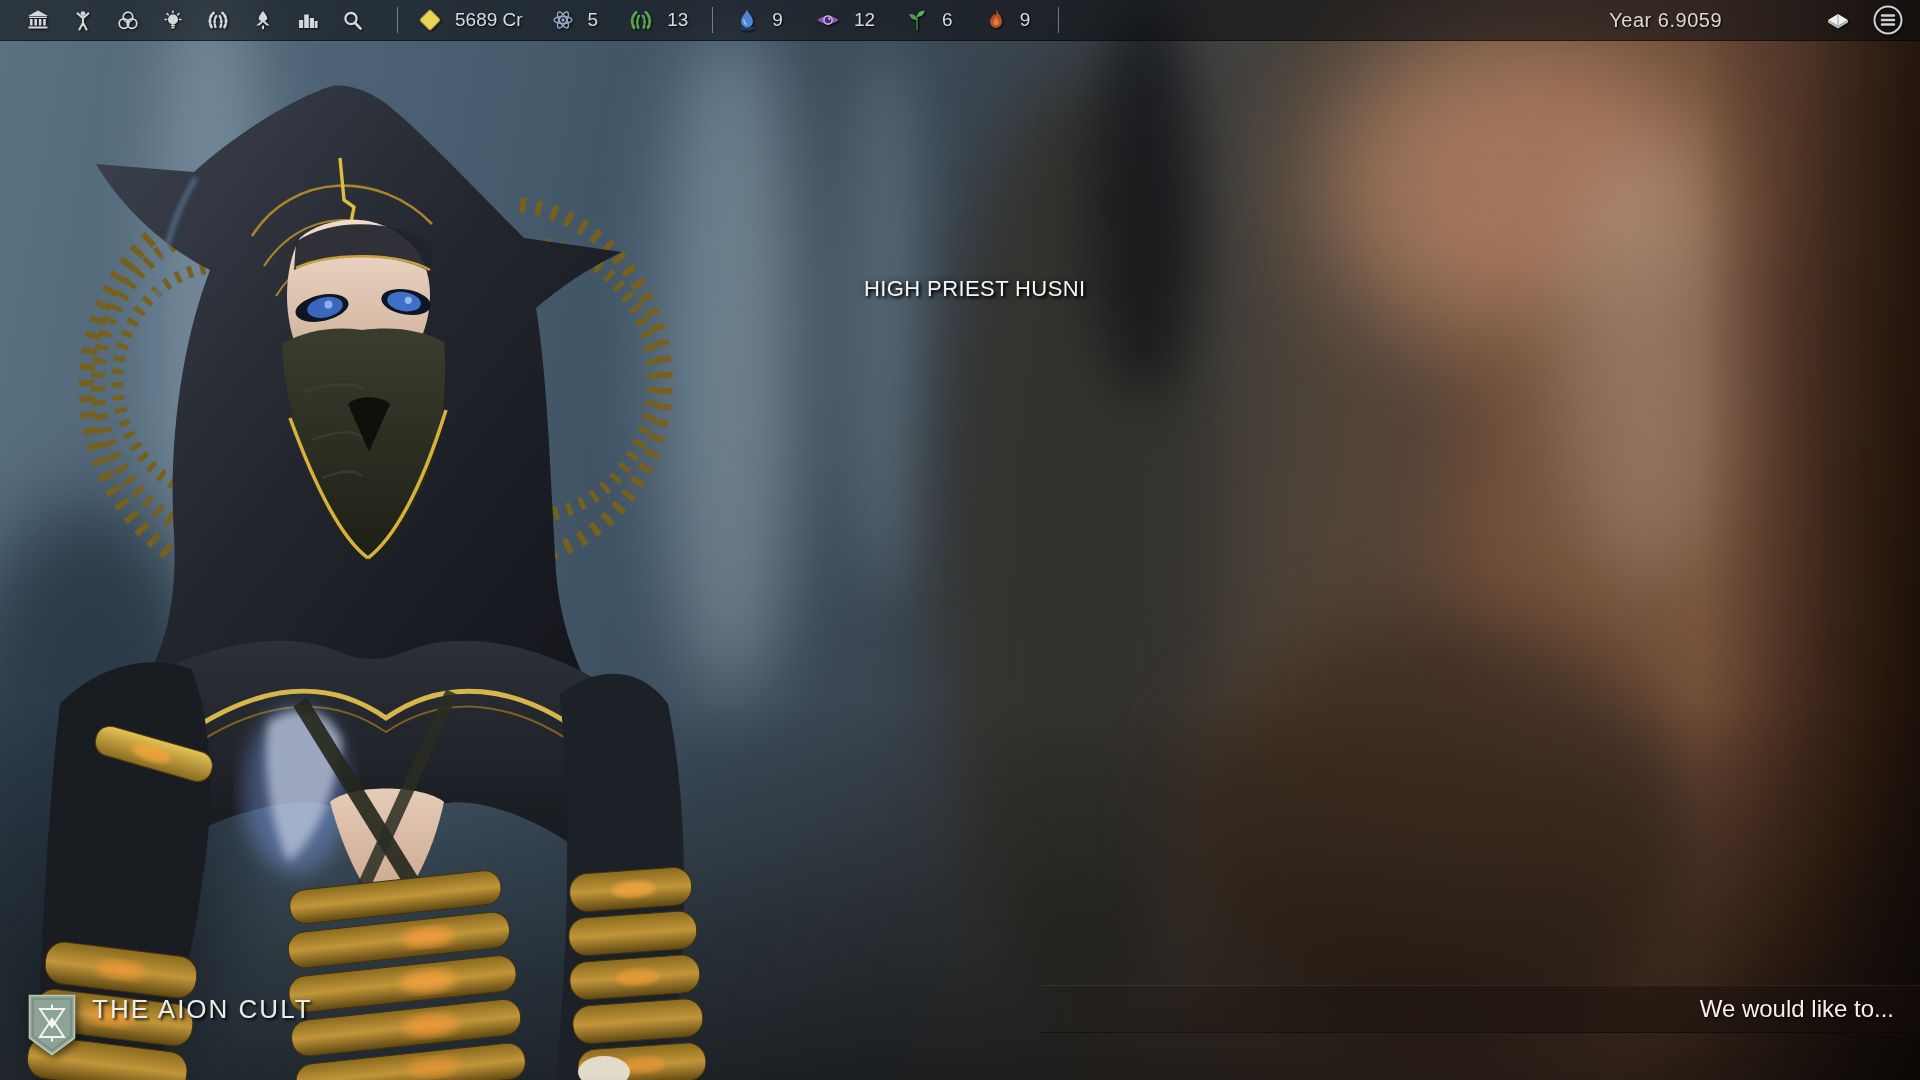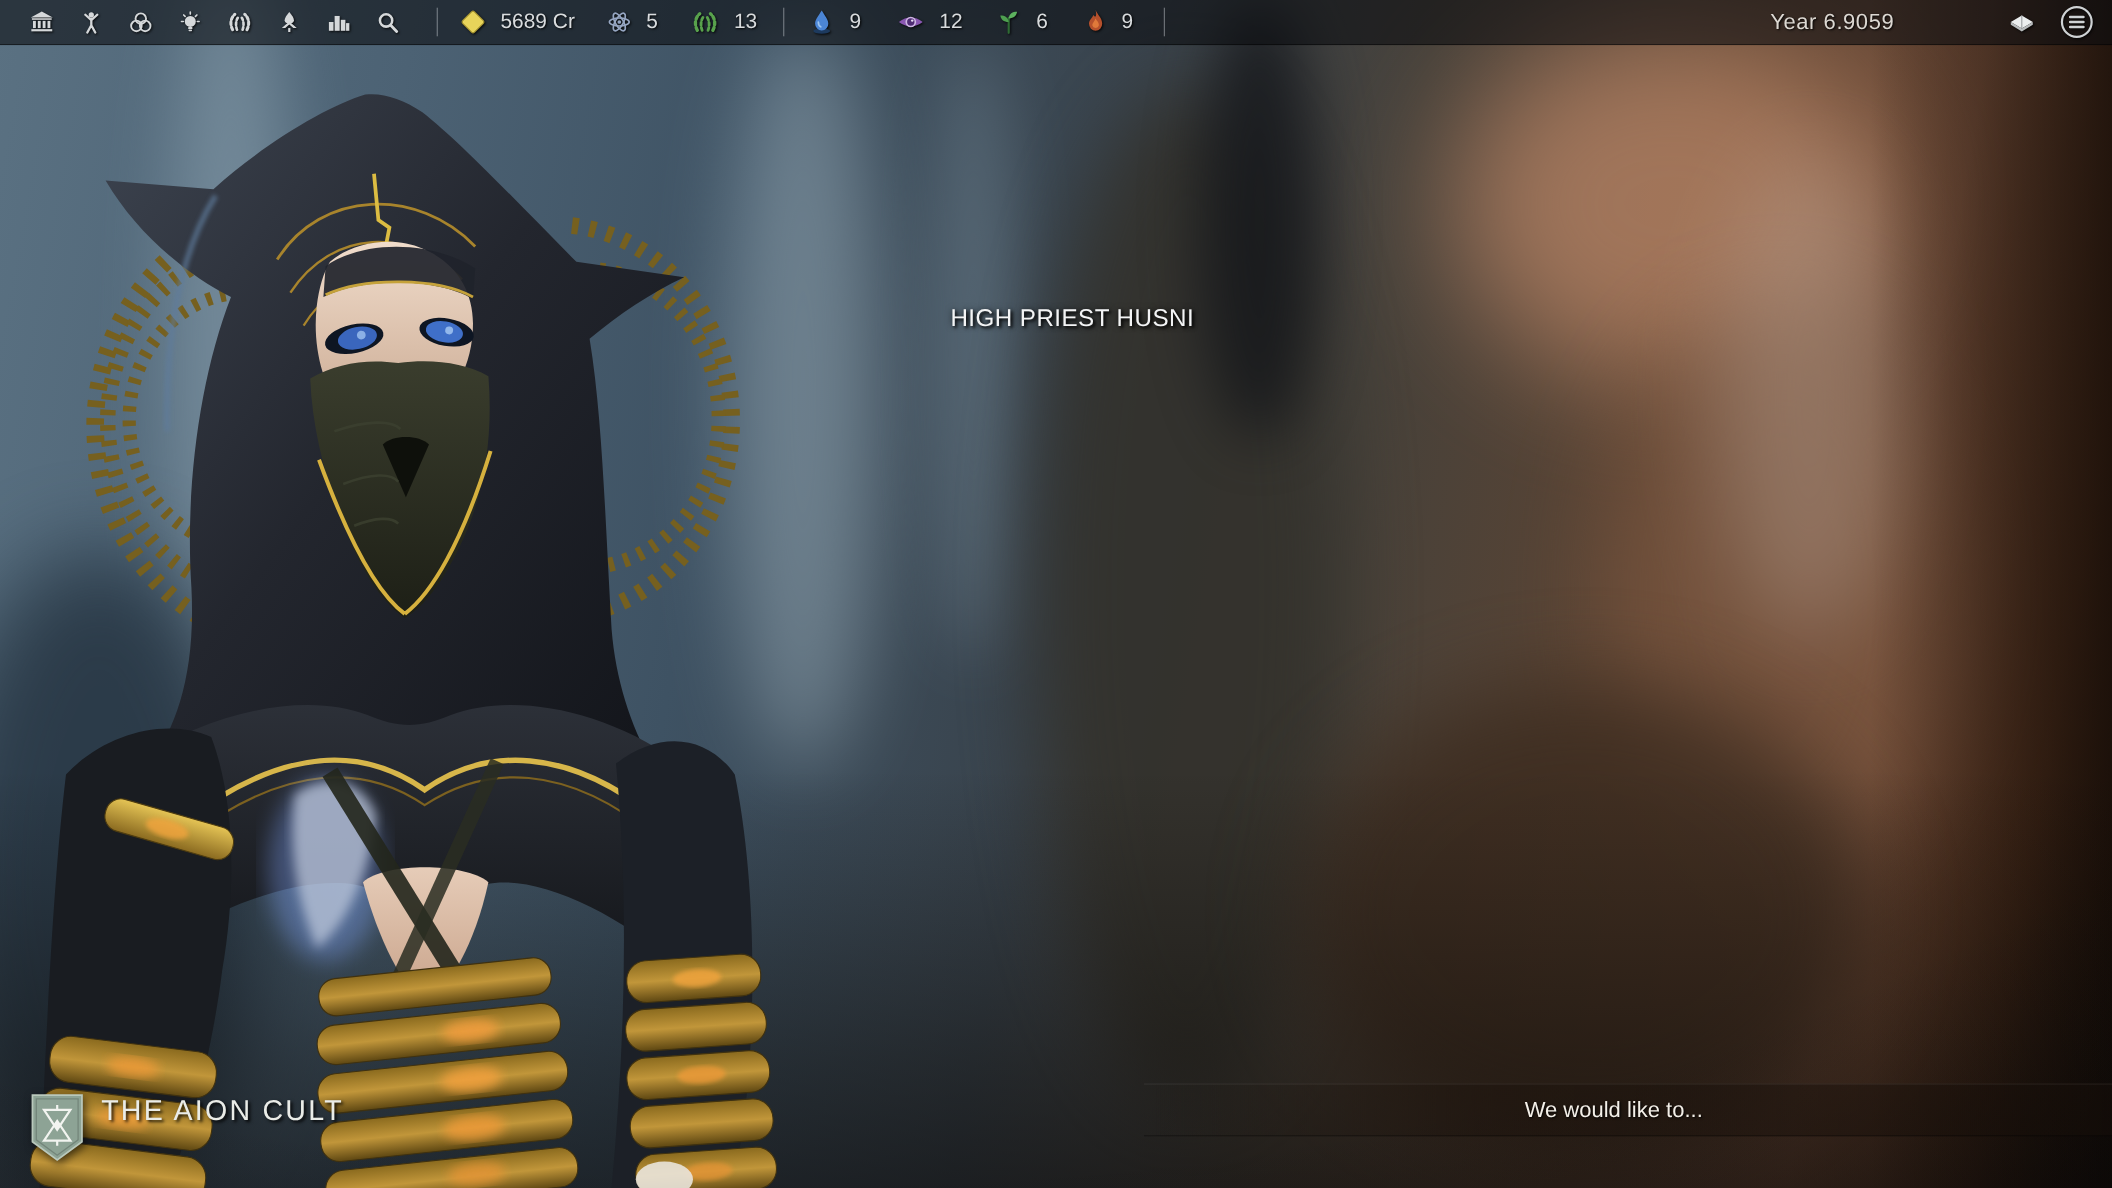--- a/index.html
+++ b/index.html
@@ -32,22 +32,22 @@
 
   
   .dialog{position:absolute;left:844px;top:276px;width:1010px;z-index:30;margin-left:20px;}
   .speaker{color:#f3f4f5;font-size:22px;letter-spacing:.4px;
     text-shadow:2px 2px 3px rgba(0,0,0,.95), 0 0 6px rgba(0,0,0,.6);}
   .dialog-body{margin-top:13px;color:#eef0f1;font-size:20.5px;line-height:27px;
     text-shadow:2px 2px 3px rgba(0,0,0,.95), 0 0 6px rgba(0,0,0,.55);}
 
   
   .options{position:absolute;right:0;bottom:47px;width:880px;z-index:40;}
-  .option-row{height:46px;line-height:46px;text-align:center;padding-right:26px;margin-top:4px;
-    color:#f4f0e9;font-size:20px;cursor:pointer;
+  .option-row{height:46px;line-height:46px;text-align:right;padding-right:26px;margin-top:4px;
+    color:#f4f0e9;font-size:24px;cursor:pointer;
     text-shadow:1px 1px 2px rgba(0,0,0,.95);
     background:linear-gradient(to right, rgba(26,16,10,0) 0%, rgba(24,15,9,.38) 35%, rgba(22,14,9,.5) 100%);
     border-top:1px solid rgba(255,255,255,.07);
     border-bottom:1px solid rgba(0,0,0,.35);}
 
   
   .faction{position:absolute;left:28px;bottom:24px;display:flex;align-items:flex-start;gap:16px;z-index:40;}
   .faction-name{color:#eaece8;font-size:26px;letter-spacing:2px;
     text-shadow:2px 2px 3px rgba(0,0,0,.9);}
   .shield{filter:drop-shadow(2px 3px 4px rgba(0,0,0,.6));cursor:pointer;}

